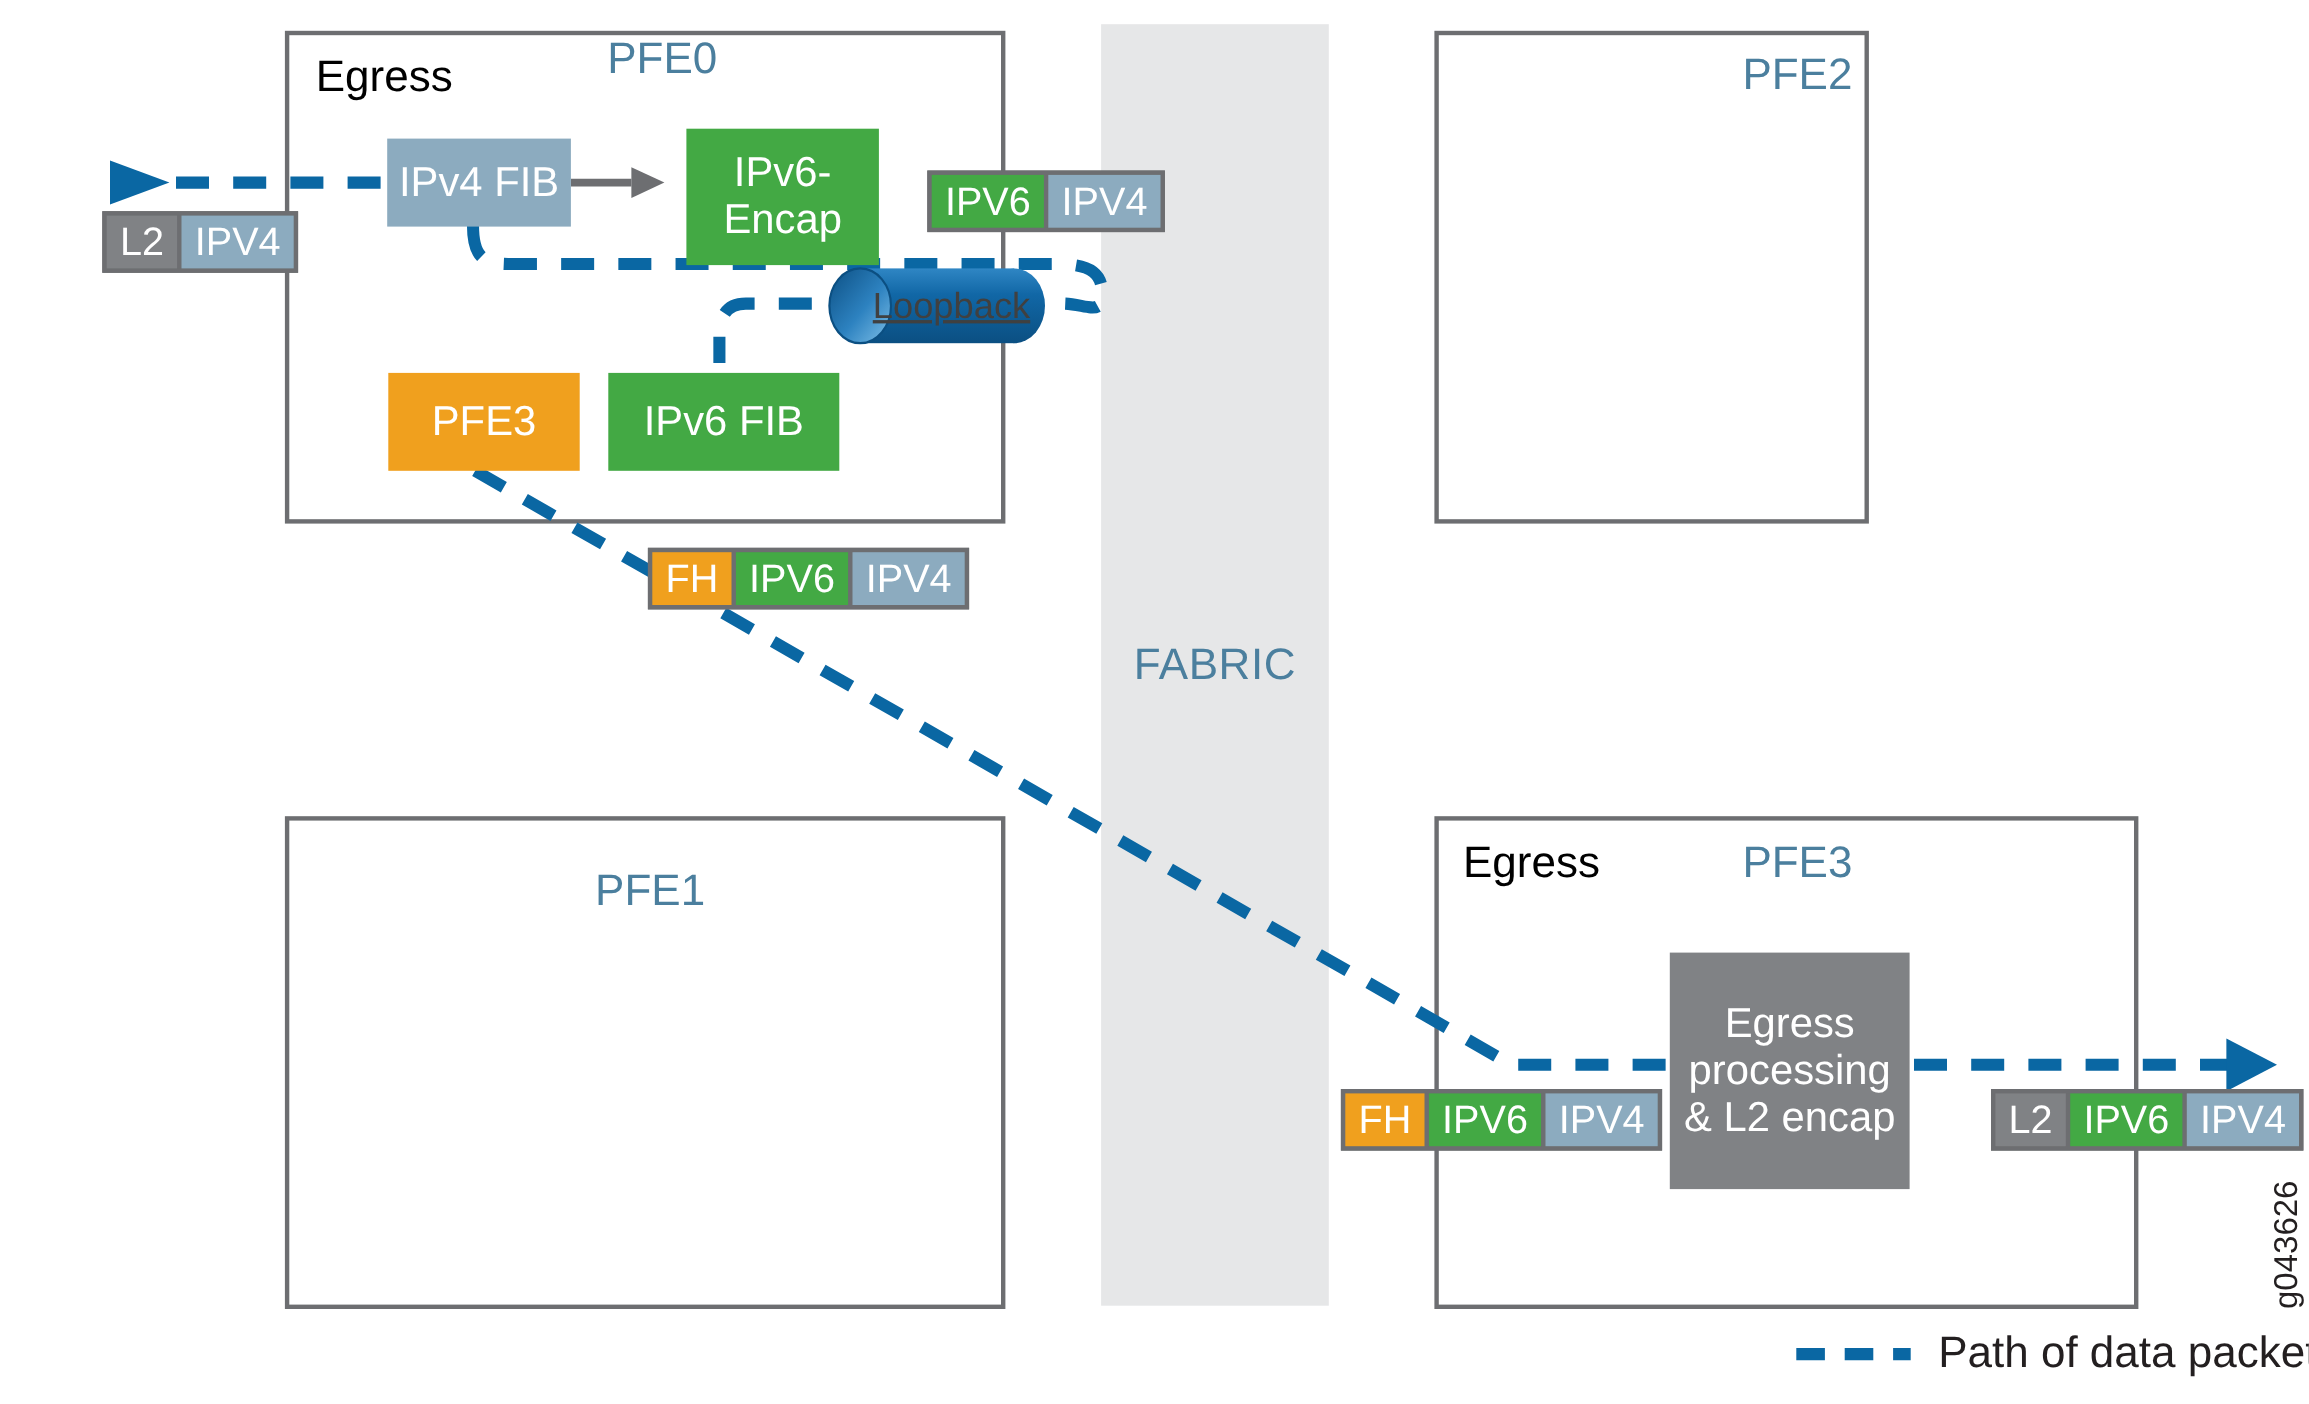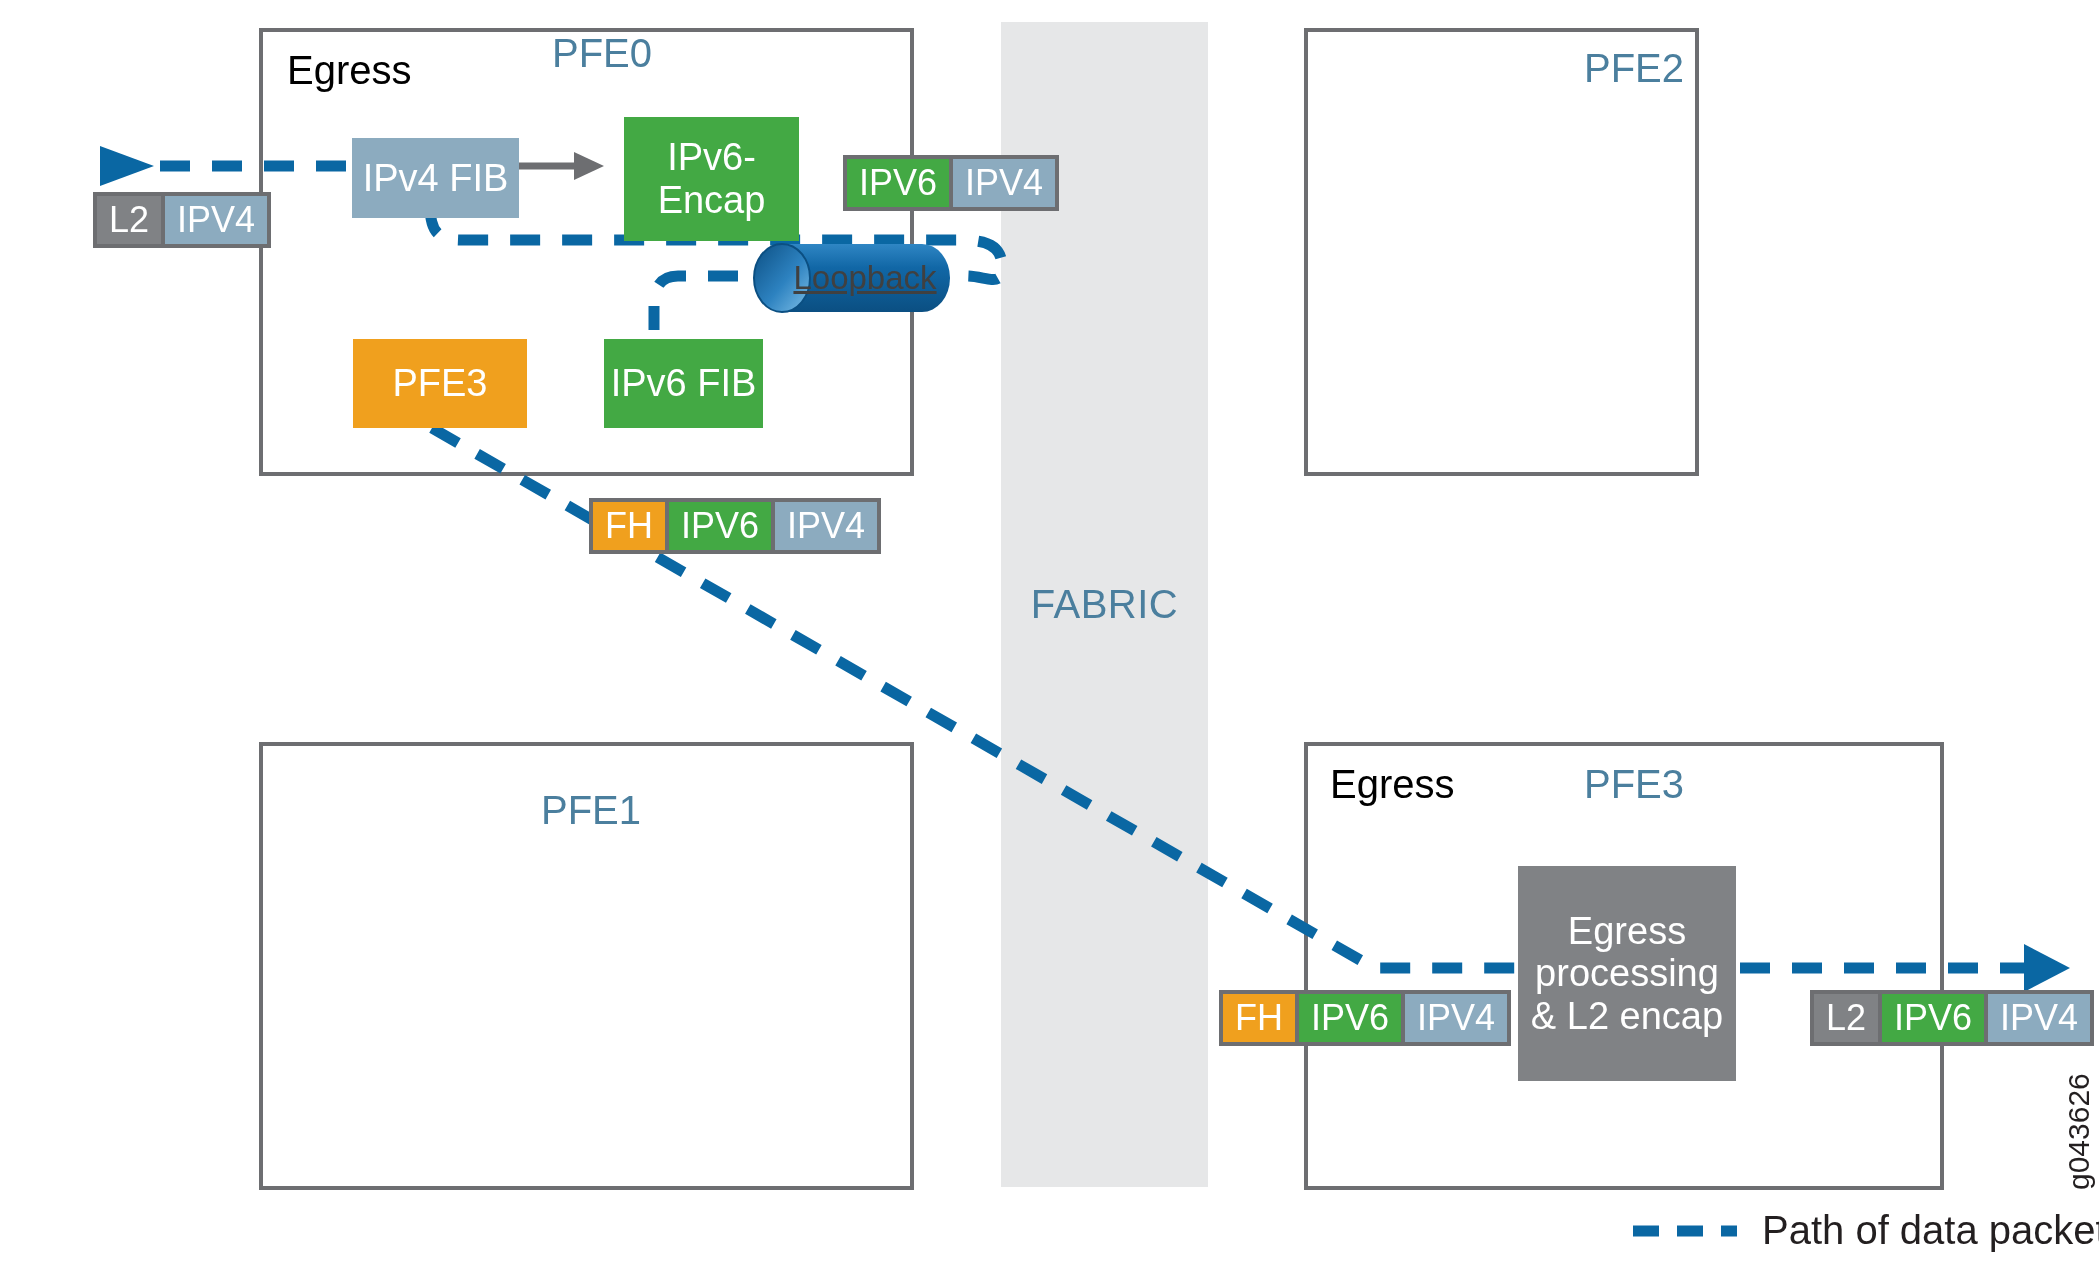--- a/index.html
+++ b/index.html
@@ -194,34 +194,34 @@
       <rect x="782" y="244" width="140" height="68" fill="url(#loopGrad)"></rect>
       <ellipse cx="922" cy="278" rx="28" ry="34" fill="url(#loopGrad)"></ellipse>
       <ellipse cx="782" cy="278" rx="28" ry="34" fill="url(#loopCap)" stroke="#0b4f82" stroke-width="2"></ellipse>
     </g>
   </svg>
 
   <div class="loopback" style="left:754px; top:244px; width:196px; height:68px;">
     <div class="loopback-text">Loopback</div>
   </div>
 
-  <div class="proc-box blue" style="left:352px; top:126px; width:167px; height:80px;margin-top:12px;">
+  <div class="proc-box blue" style="left:352px; top:126px; width:167px; height:80px;">
     <span>IPv4 FIB</span>
   </div>
 
   <div class="proc-box green" style="left:588px; top:117px; width:175px; height:124px; flex-direction:column;margin-left:36px;">
     <span>IPv6-</span>
     <span>Encap</span>
   </div>
 
   <div class="proc-box orange" style="left:353px; top:339px; width:174px; height:89px;">
     <span>PFE3</span>
   </div>
 
-  <div class="proc-box green" style="left:604px; top:339px; width:159px; height:89px;">
+  <div class="proc-box green" style="left:553px; top:339px; width:210px; height:89px;">
     <span>IPv6 FIB</span>
   </div>
 
   <div class="proc-box gray" style="left:1518px; top:866px; width:218px; height:215px; flex-direction:column;">
     <span>Egress</span>
     <span>processing</span>
     <span>&amp; L2 encap</span>
   </div>
 
   <div class="pkt" style="left:93px; top:192px; height:56px;">

